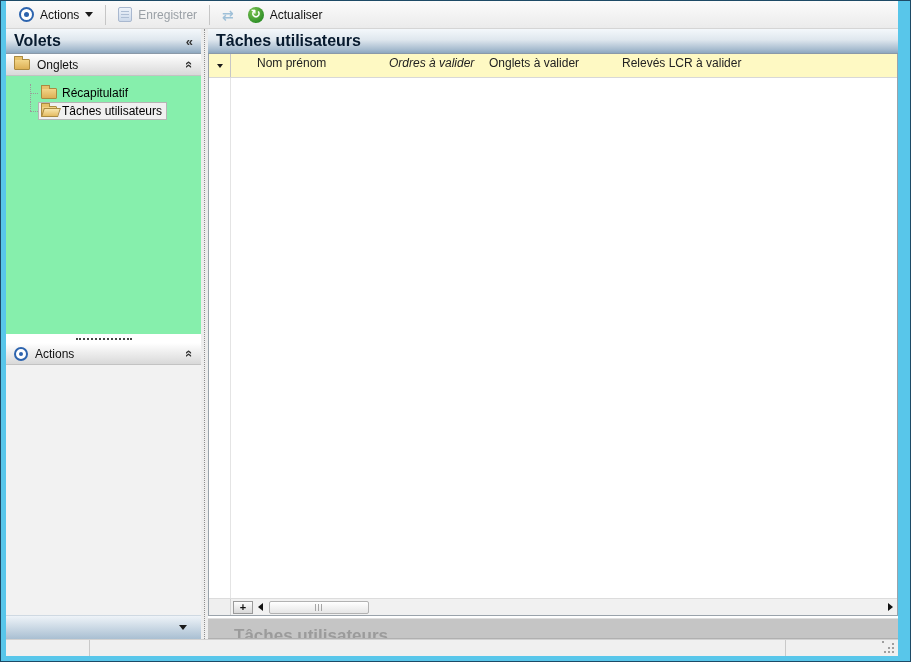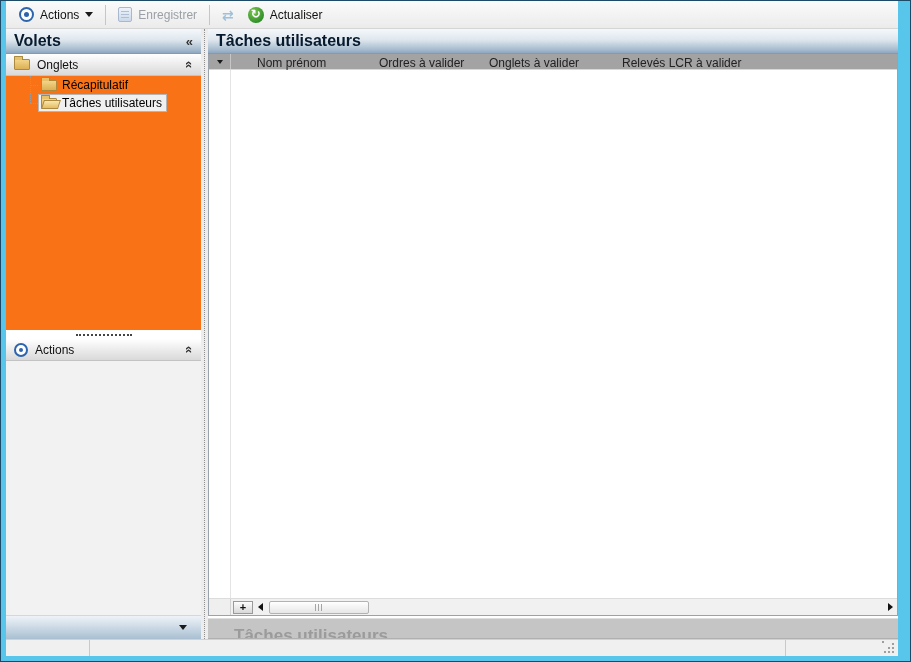--- a/index.html
+++ b/index.html
@@ -66,21 +66,21 @@
   .group-bar .gb-label { color:#111; }
 
   .icon-folder { width:16px; height:11px; position:relative; background:linear-gradient(#f2d588,#ddb055);
                  border:1px solid #ab8a40; border-radius:1px; flex:0 0 auto; }
   .icon-folder::before { content:""; position:absolute; top:-4px; left:-1px; width:7px; height:3px;
                          background:#e7c169; border:1px solid #ab8a40; border-bottom:none; border-radius:1px 1px 0 0; }
   .icon-folder.open::after { content:""; position:absolute; left:-1px; bottom:-1px; width:15px; height:7px;
                  background:linear-gradient(#f8e6ad,#e5bc62); border:1px solid #ab8a40;
                  transform:skewX(-18deg); transform-origin:bottom left; }
 
-  .tree { flex:1 1 0; background:#f97316; padding-top:0; position:relative; min-height:0; }
+  .tree { flex:1 1 0; background:#86efac; padding-top:8px; position:relative; min-height:0; }
   .tree-row { height:18px; position:relative; display:flex; align-items:center; padding-left:32px; }
   .guide-v { position:absolute; left:24px; top:0; bottom:0; border-left:1px dotted #9a9a9a; }
   .guide-v.half { bottom:50%; }
   .guide-h { position:absolute; left:24px; top:50%; width:8px; border-top:1px dotted #9a9a9a; }
   .row-content { display:inline-flex; align-items:center; gap:5px; padding:1px 4px 1px 2px; border:1px solid transparent; }
   .tree-row.selected .row-content { background:#f0f0f0; border:1px solid #b5b5b5; }
   .tree-row .lbl { color:#000; }
 
   .splitter { height:9px; flex:0 0 auto; background:#fff; display:flex; align-items:center; justify-content:center; }
   .splitter .dots { width:56px; border-top:2px dotted #444; }
@@ -89,26 +89,26 @@
   .sidebar-footer { height:24px; flex:0 0 auto; background:linear-gradient(#eef3f8,#a9bfd2);
                     border-top:1px solid #cfd9e2; display:flex; align-items:center; justify-content:flex-end; padding-right:14px; }
 
   
   .gutter { width:7px; flex:0 0 auto; background:#ededed; position:relative; }
   .gutter::before { content:""; position:absolute; left:3px; top:0; bottom:0; border-left:1px dotted #8f8f8f; }
 
   
   .main { flex:1 1 auto; display:flex; flex-direction:column; min-width:0; min-height:0; background:#fff; }
   .grid { flex:1 1 auto; display:flex; flex-direction:column; border:1px solid #9aa3ab; border-top:none; min-height:0; }
-  .grid-header { height:16px; flex:0 0 auto; background:#a3a3a3; border-bottom:1px solid #d8d8d8; position:relative; }
+  .grid-header { height:24px; flex:0 0 auto; background:#fef9c3; border-bottom:1px solid #d8d8d8; position:relative; }
   .ind-cell { position:absolute; left:0; top:0; bottom:0; width:22px; border-right:1px solid #c6c6c6;
               display:flex; align-items:center; justify-content:center; }
   .ind-cell .caret { border-top-width:4px; border-left-width:3.5px; border-right-width:3.5px; }
   .colh { position:absolute; top:0; line-height:19px; color:#222; white-space:nowrap; }
-  .c0 { left:48px; } .c1 { left:170px; } .c2 { left:280px; } .c3 { left:413px; }
+  .c0 { left:48px; } .c1 { left:180px;font-style:italic; } .c2 { left:280px; } .c3 { left:413px; }
   .grid-body { flex:1 1 auto; background:#fff; display:flex; min-height:0; }
   .ind-col { width:22px; border-right:1px solid #e4e4e4; }
 
   .hscroll { height:17px; flex:0 0 auto; background:#f1f1f1; border-top:1px solid #dcdcdc;
              display:flex; align-items:center; }
   .hs-corner { width:22px; height:100%; border-right:1px solid #d2d2d2; background:#efefef; flex:0 0 auto; }
   .plus-btn { width:20px; height:13px; margin-left:2px; border:1px solid #9a9a9a; background:linear-gradient(#fdfdfd,#d8d8d8);
               font-size:11px; font-weight:bold; line-height:11px; text-align:center; color:#111; flex:0 0 auto; }
   .hs-arrow { width:14px; height:100%; display:flex; align-items:center; justify-content:center; flex:0 0 auto; }
   .tri-left { width:0; height:0; border-top:4px solid transparent; border-bottom:4px solid transparent; border-right:5px solid #111; }

